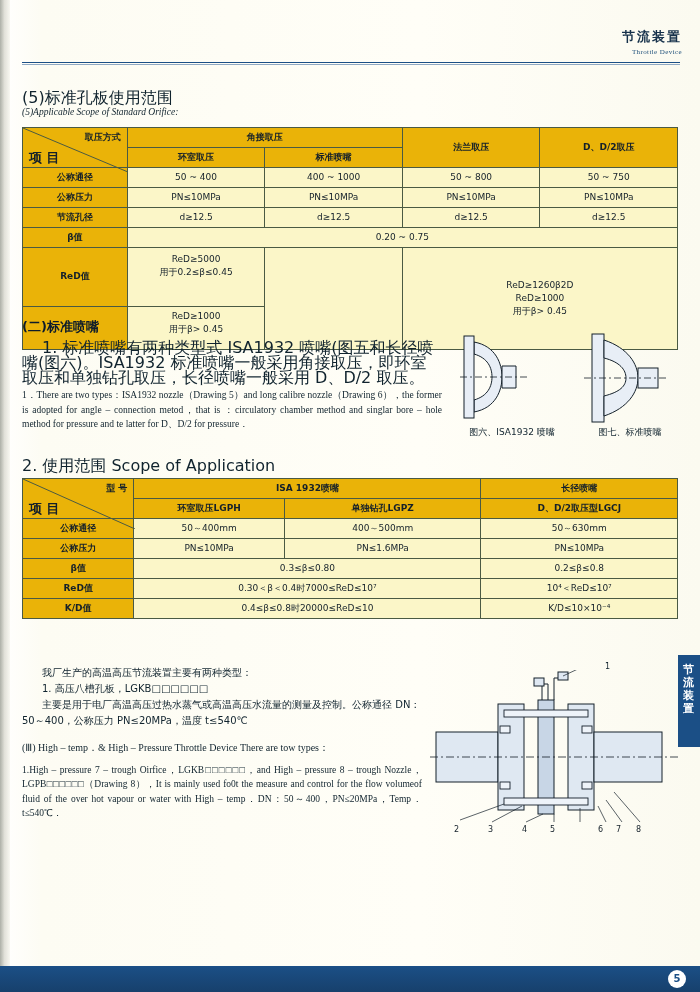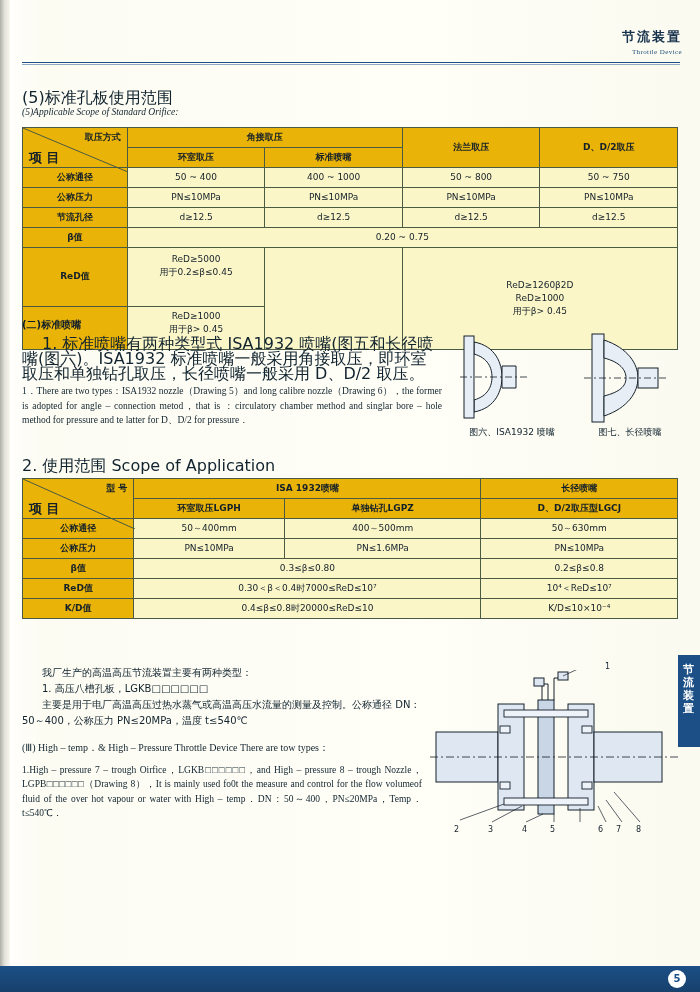--- a/index.html
+++ b/index.html
@@ -179,21 +179,21 @@
       <tr>
         <td class="hdr"></td>
         <td style="white-space:pre-line;height:36px;vertical-align:top;padding-top:3px;">ReD≥1000
 用于β&gt; 0.45</td>
       </tr>
     </tbody>
       </table>
   </div>
 
   <div style="position:absolute;left:22px;top:318px;width:420px;">
-    <div class="sec-title" style="font-size:10px;color:#0d1c2b;">(二)标准喷嘴</div>
+    <div class="sec-title" style="font-size:13px;color:#0d1c2b;">(二)标准喷嘴</div>
     <div class="line-cn indent" style="margin-top:4px;">1. 标准喷嘴有两种类型式 ISA1932 喷嘴(图五和长径喷嘴(图六)。ISA1932 标准喷嘴一般采用角接取压，即环室取压和单独钻孔取压，长径喷嘴一般采用 D、D/2 取压。</div>
     <div class="line-en" style="margin-top:3px;text-align:justify;">1．There are two types：ISA1932 nozzle（Drawing 5）and long calibre nozzle（Drawing 6），the former is adopted for angle – connection metod，that is ：circulatory chamber method and singlar bore – hole method for pressure and te latter for D、D/2 for pressure．</div>
   </div>
 
   <div class="figbox" style="position:absolute;left:452px;top:330px;width:230px;height:110px;">
     <svg width="230" height="95" viewBox="0 0 230 95">
 
       <g stroke="#14202a" fill="#e8eef6" stroke-width="1">
         <path d="M22 12 C 44 16, 50 34, 50 47 C 50 60, 44 78, 22 82 L22 70 C36 66, 40 56, 40 47 C40 38, 36 28, 22 24 Z"></path>
         <rect x="12" y="6" width="10" height="82"></rect>
@@ -202,21 +202,21 @@
       <line x1="8" y1="47" x2="76" y2="47" stroke="#14202a" stroke-dasharray="7,3,2,3" stroke-width=".8"></line>
 
       <g stroke="#14202a" fill="#e8eef6" stroke-width="1">
         <rect x="140" y="4" width="12" height="88"></rect>
         <path d="M152 10 C 176 18, 186 34, 186 48 C 186 62, 176 78, 152 86 L152 66 C168 62, 174 56, 174 48 C174 40, 168 32, 152 28 Z"></path>
         <rect x="186" y="38" width="20" height="20"></rect>
       </g>
       <line x1="132" y1="48" x2="214" y2="48" stroke="#14202a" stroke-dasharray="7,3,2,3" stroke-width=".8"></line>
     </svg>
     <div style="position:absolute;left:0;top:96px;width:120px;" class="figcap">图六、ISA1932 喷嘴</div>
-    <div style="position:absolute;left:126px;top:96px;width:104px;" class="figcap">图七、长径喷嘴</div>
+    <div style="position:absolute;left:126px;top:96px;width:104px;" class="figcap">图七、标准喷嘴</div>
   </div>
 
   <div style="position:absolute;left:22px;top:458px;width:656px;">
     <div class="line-cn" style="margin-bottom:5px;">2. 使用范围 Scope of Application</div>
     <table class="grid">
       <colgroup>
         <col style="width:17%">
           <col style="width:23%">
           <col style="width:30%">
           <col style="width:30%">

